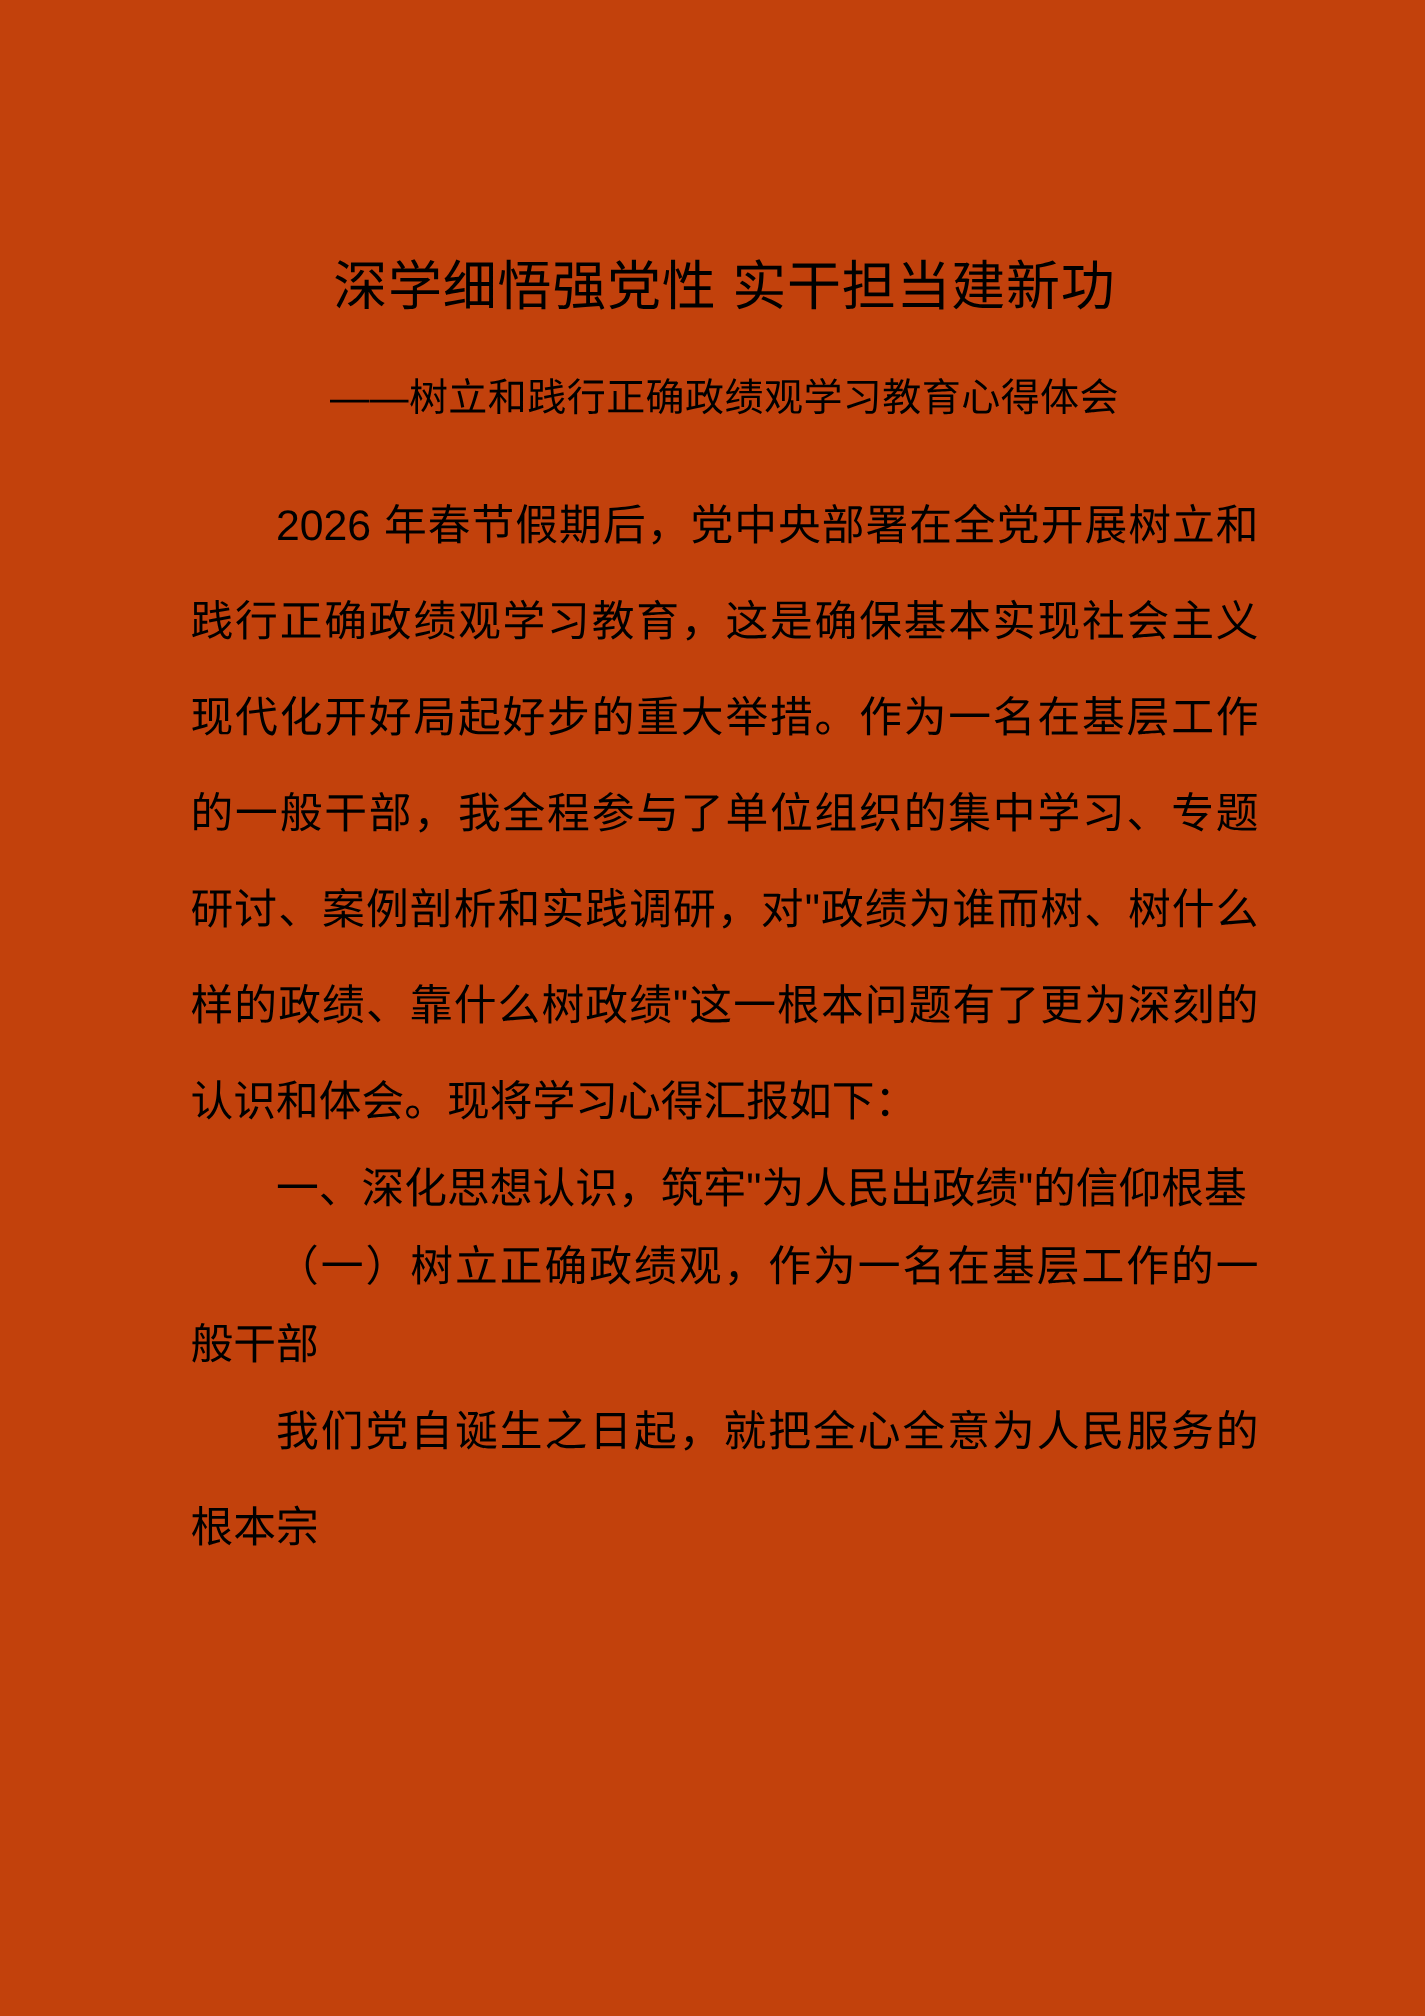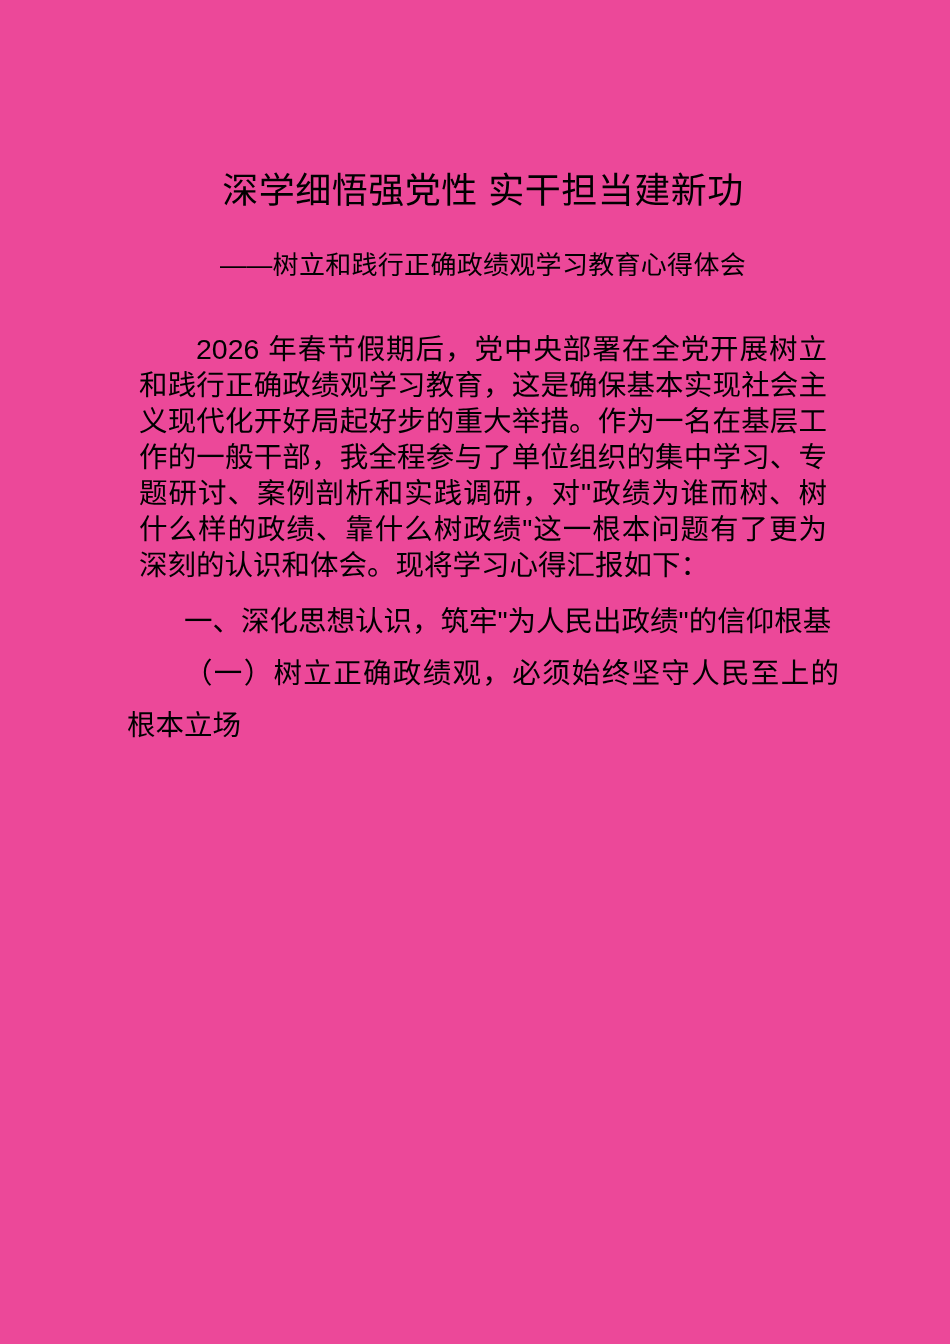--- a/index.html
+++ b/index.html
@@ -11,21 +11,21 @@
   body {
     font-family: "Liberation Sans", "DejaVu Sans", sans-serif;
     color: #000000;
     -webkit-font-smoothing: antialiased;
   }
   .page {
     position: relative;
     width: 950px;
     height: 1344px;
     margin: 0 auto;
-    background: #ec4899;
+    background: #c2410c;
     overflow: hidden;
     box-sizing: border-box;
   }
   .doc-body {
     position: absolute;
     left: 127px;
     top: 0;
     width: 712px;
   }
   .title {
@@ -43,23 +43,23 @@
     margin: 0;
     padding: 0;
     font-size: 26px;
     font-weight: 400;
     line-height: 1.3;
     text-align: center;
     letter-spacing: 0.3px;
     padding-top: 36px;
   }
   .para {
-    margin: 12px;
+    margin: 0;
     font-size: 28.5px;
-    line-height: 36px;
+    line-height: 64px;
     text-align: justify;
     text-justify: inter-character;
     text-indent: 57px;
     word-break: break-all;
     letter-spacing: 0;
   }
   .para.first {
     padding-top: 36px;
   }
   .heading-l1,
@@ -85,19 +85,20 @@
 
     <h1 class="title">深学细悟强党性 实干担当建新功</h1>
 
     <h2 class="subtitle">——树立和践行正确政绩观学习教育心得体会</h2>
 
     <p class="para first">2026 年春节假期后，党中央部署在全党开展树立和践行正确政绩观学习教育，这是确保基本实现社会主义现代化开好局起好步的重大举措。作为一名在基层工作的一般干部，我全程参与了单位组织的集中学习、专题研讨、案例剖析和实践调研，对"政绩为谁而树、树什么样的政绩、靠什么树政绩"这一根本问题有了更为深刻的认识和体会。现将学习心得汇报如下：</p>
 
     <p class="heading-l1">一、深化思想认识，筑牢"为人民出政绩"的信仰根基</p>
 
 
-    <p class="heading-l2">（一）树立正确政绩观，必须始终坚守人民至上的根本立场</p>
+    <p class="heading-l2">（一）树立正确政绩观，作为一名在基层工作的一般干部</p>
 
+    <p class="para">我们党自诞生之日起，就把全心全意为人民服务的根本宗</p>
 
     <div class="tail-space"></div>
 
   </div>
 </div>
 
 </body></html>

